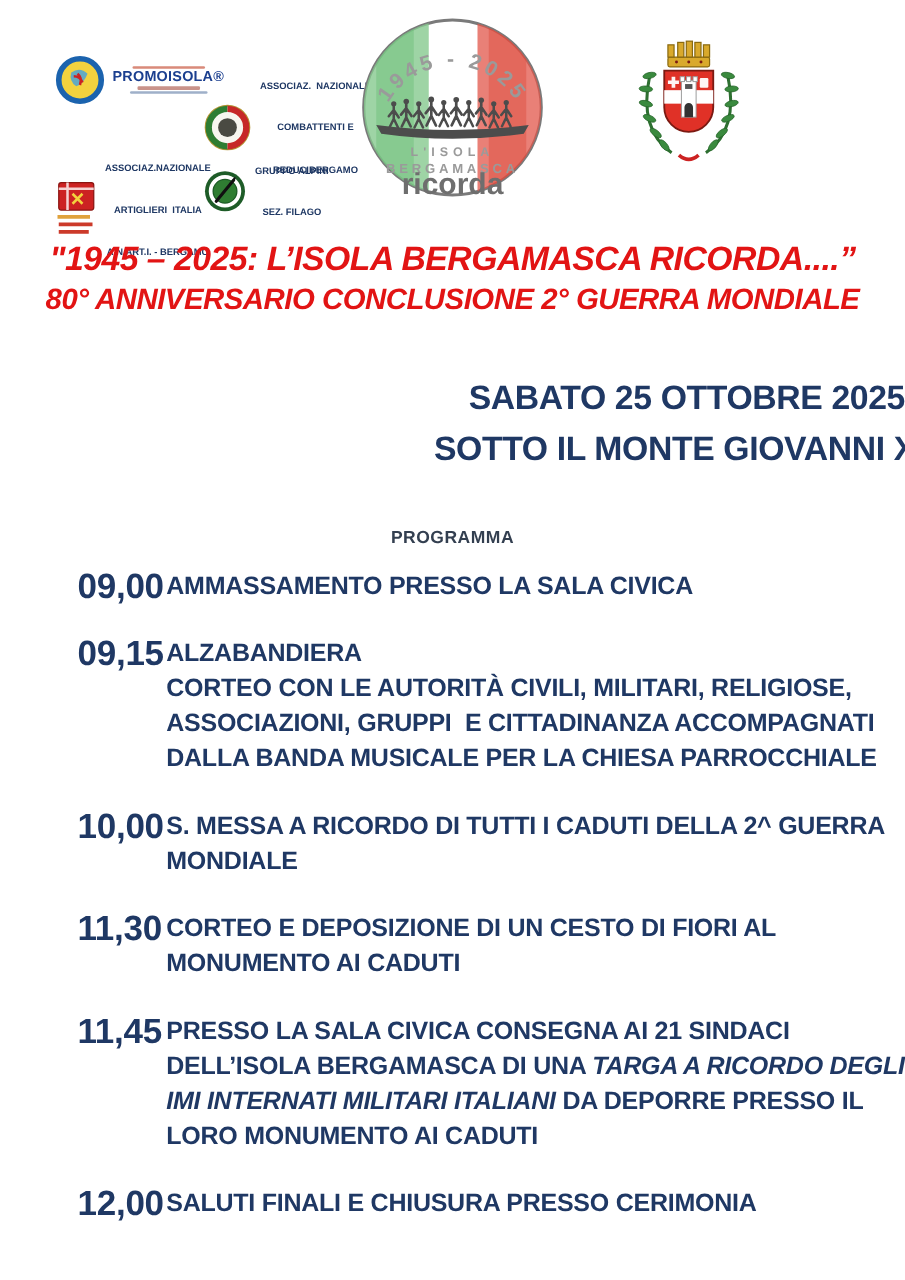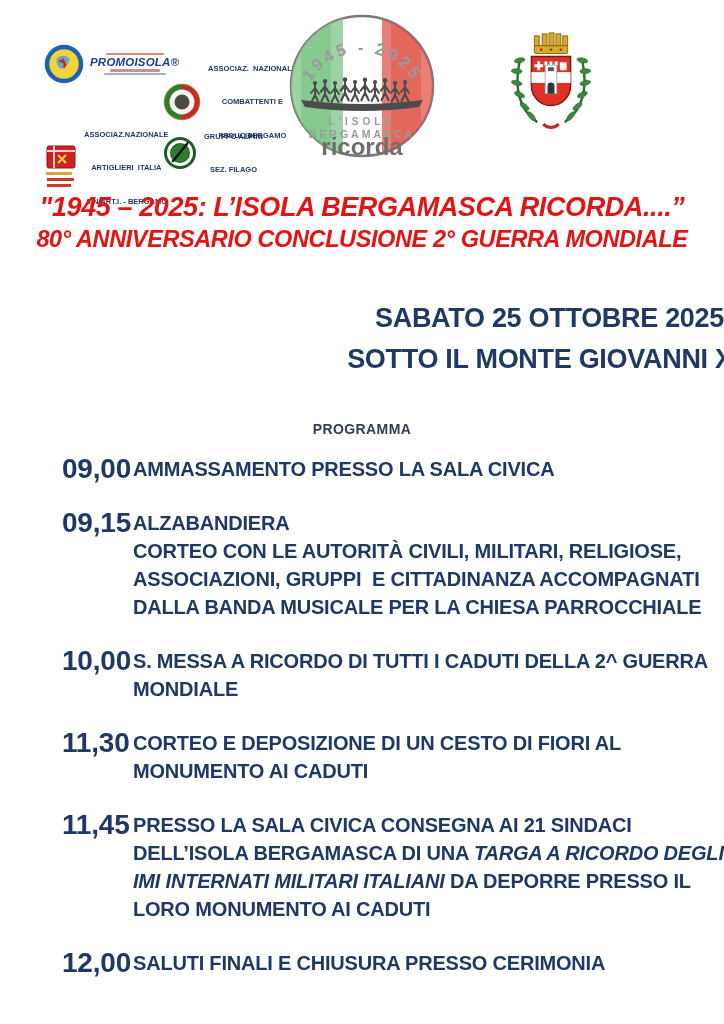--- a/index.html
+++ b/index.html
@@ -5,21 +5,21 @@
   html,body{margin:0;padding:0;}
   body{background:#888;font-family:"Liberation Sans", sans-serif;}
   .page{
     position:relative;width:724px;height:1024px;margin:0 auto;
     background:#ffffff;overflow:hidden;
   }
   
   .logo-group{position:absolute;display:flex;align-items:center;gap:6px;}
   .logo-caption{color:#1F3864;font-weight:700;font-size:7.5px;line-height:1.5;text-align:center;white-space:pre;}
   .promo-text{display:flex;flex-direction:column;align-items:center;gap:1px;}
-  .promo-main{color:#1b3f8f;font-weight:700;font-style:italic;font-size:11.5px;letter-spacing:.2px;text-align:center;}
+  .promo-main{color:#1b3f8f;font-weight:700;font-size:11.5px;letter-spacing:.2px;text-align:center;}
   .tiny-bar{height:2.5px;border-radius:1px;}
   .center-logo{position:absolute;left:287px;top:12px;}
   .crest{position:absolute;left:502px;top:24px;}
   
   .red-title{
     position:absolute;left:0;width:724px;text-align:center;
     color:#E21414;font-weight:700;font-style:italic;
   }
   .red-title.l1{top:192px;font-size:27px;letter-spacing:-.4px;}
   .red-title.l2{top:226px;font-size:23.5px;letter-spacing:-.4px;}

